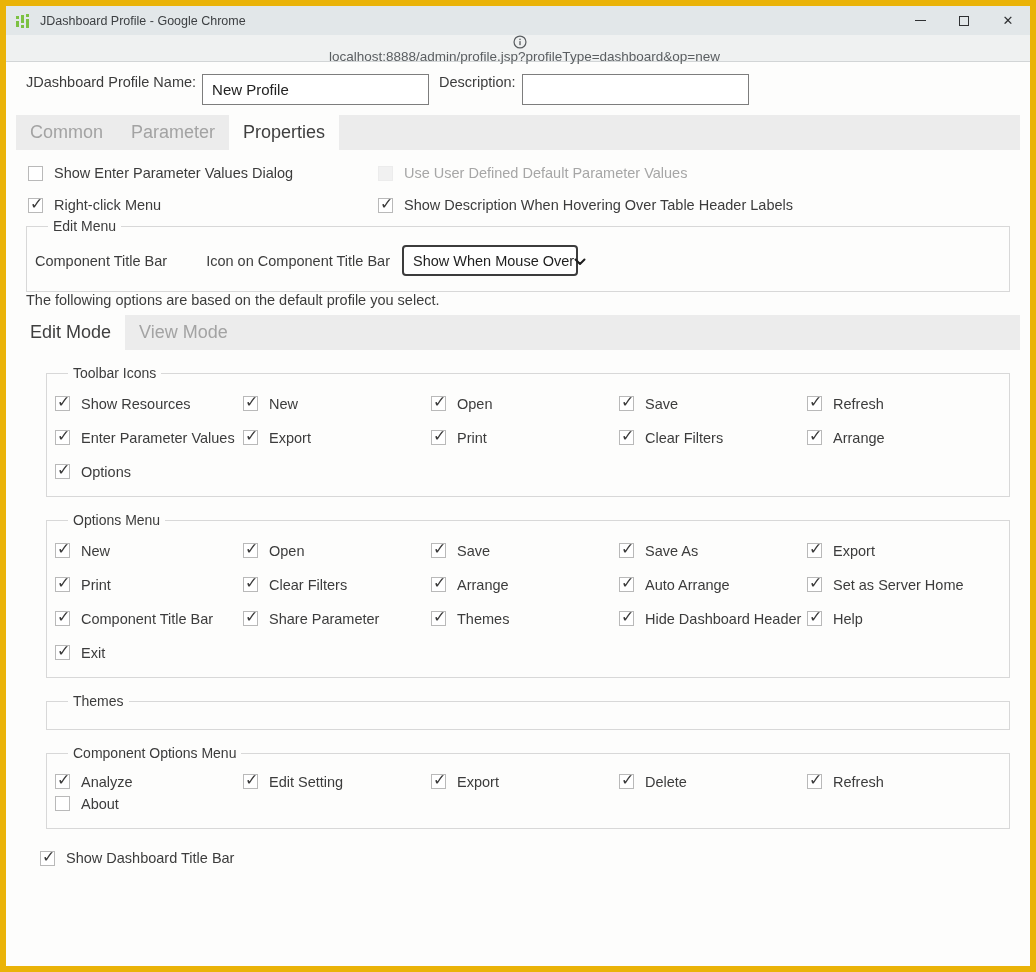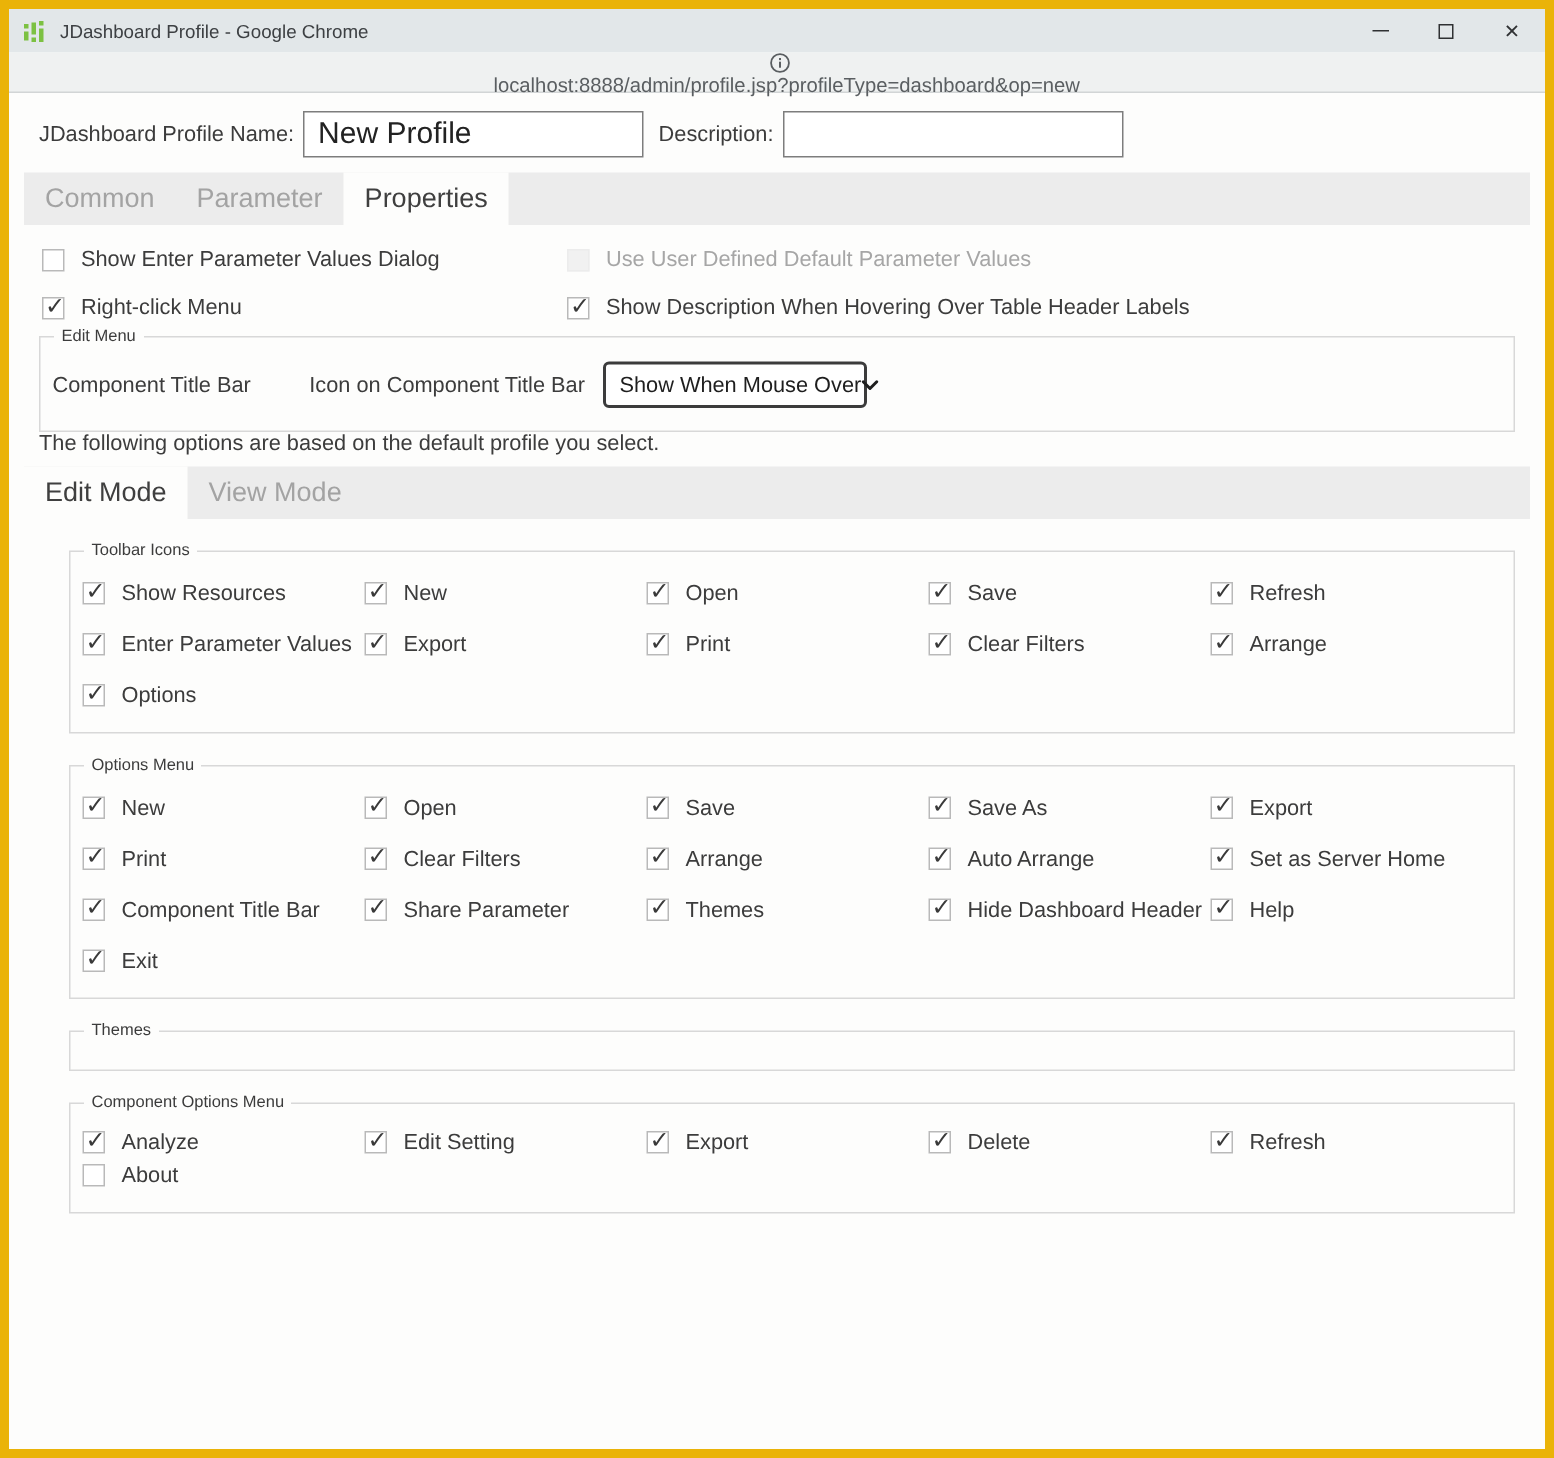--- a/index.html
+++ b/index.html
@@ -35,25 +35,25 @@
     display: flex; align-items: center;
     padding-left: 13px;
     flex-direction: column;
   }
   .info-icon { width: 14px; height:14px; margin-right: 10px; flex:none; }
   .url-text { font-size: 13.5px; color: #5a5e61; }
 
   
   .content { padding: 0 20px; }
 
-  .form-row { display:flex; align-items:center; margin-top: 12px; }
+  .form-row { display:flex; margin-top: 12px; }
   .form-label { font-size: 14.5px; color: #3c3c3c; margin-right: 6px; white-space:nowrap; }
   .text-input {
     width: 227px; height: 31px; border: 1px solid #7d7d7d; background:#fff;
-    font-family: inherit; font-size: 20px; color: #222; padding: 0 9px; border-radius: 0;
+    font-family: inherit; font-size: 15px; color: #222; padding: 0 9px; border-radius: 0;
   }
   .desc-label { margin-left: 10px; }
 
   .tabbar {
     display:flex; background:#ececec; height: 35px;
     margin: 10px -10px 0 -10px;
   }
   .tab {
     padding: 0 14px; display:flex; align-items:center;
     font-size: 18px; color: #a3a3a3; cursor: default; white-space:nowrap;text-align:center;
@@ -78,21 +78,21 @@
 
   .general-grid {
     display: grid; grid-template-columns: 350px 1fr;
     row-gap: 16px; margin: 15px 0 0 2px;
   }
 
   
   fieldset {
     border: 1px solid #d8d8d8; padding: 6px 8px 14px 8px;
   }
-  legend { font-size: 11px; color: #3c3c3c; padding: 0 5px; margin-left: 1px; }
+  legend { font-size: 14px; color: #3c3c3c; padding: 0 5px; margin-left: 13px; }
   .fs-editmenu { margin-top: 5px; padding-bottom: 15px; }
   .fs-group { margin: 15px 0 0 20px; }
 
   .editmenu-row { display:flex; align-items:center; margin-top: 5px; }
   .select {
     height: 31px; background:#fff; border: 2px solid #3c3c3c; border-radius: 4px;
     display: inline-flex; align-items: center; justify-content: space-between;
     padding: 0 9px; font-size: 14.5px; color: #1e1e1e; cursor: default; white-space:nowrap;
   }
   .select-wide { width: 176px; margin-left: 6px; }
@@ -359,15 +359,19 @@
             <span class="cb"></span>
             <span class="opt-label">Refresh</span>
           </div>
         <div class="opt">
             <span class="cb"></span>
             <span class="opt-label">About</span>
           </div>
       </div>
     </fieldset>
 
+    <div class="opt single-opt-bottom checked">
+      <span class="cb"></span>
+      <span class="opt-label">Show Dashboard Title Bar</span>
+    </div>
 
   </div>
 </div>
 
 </body></html>

